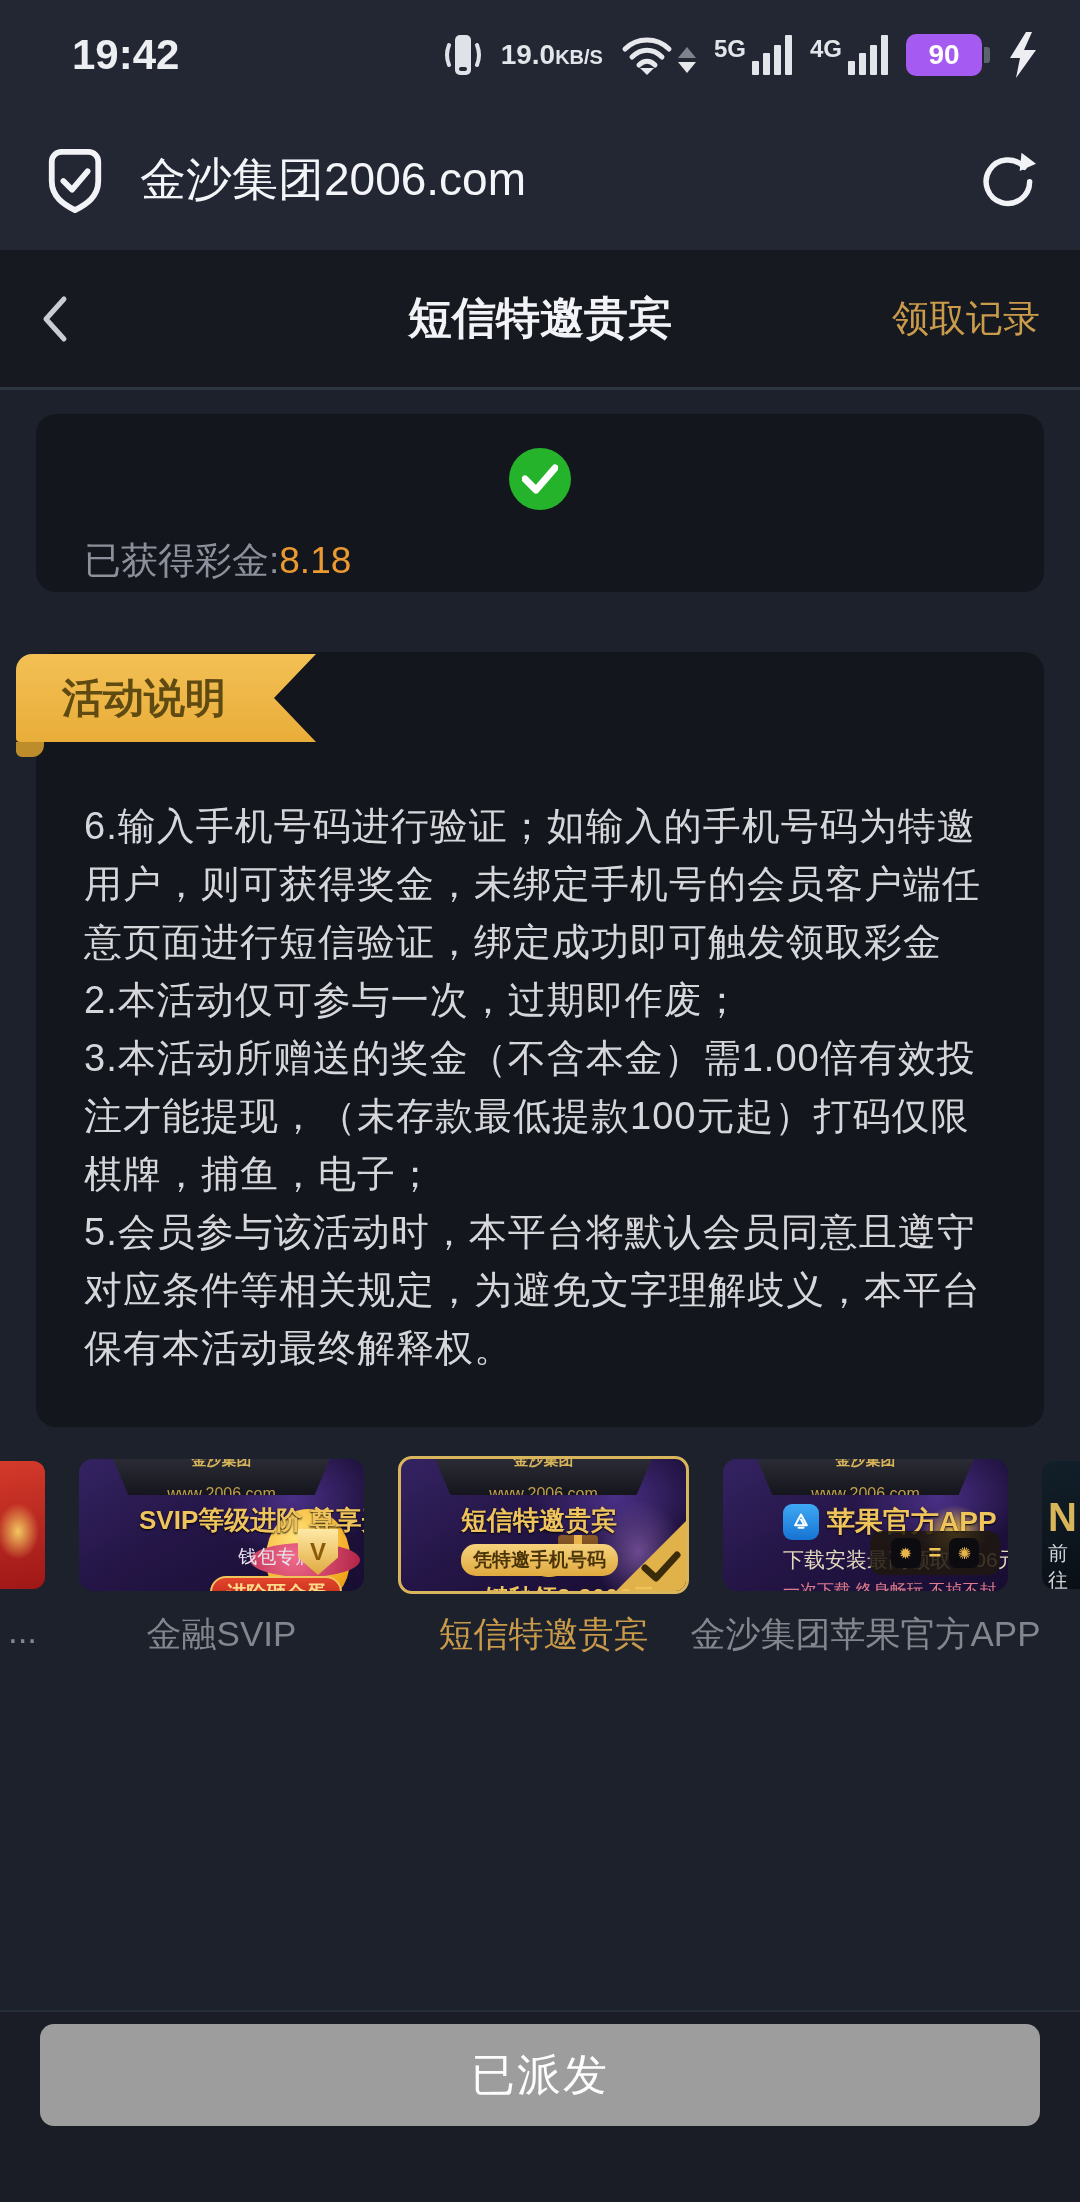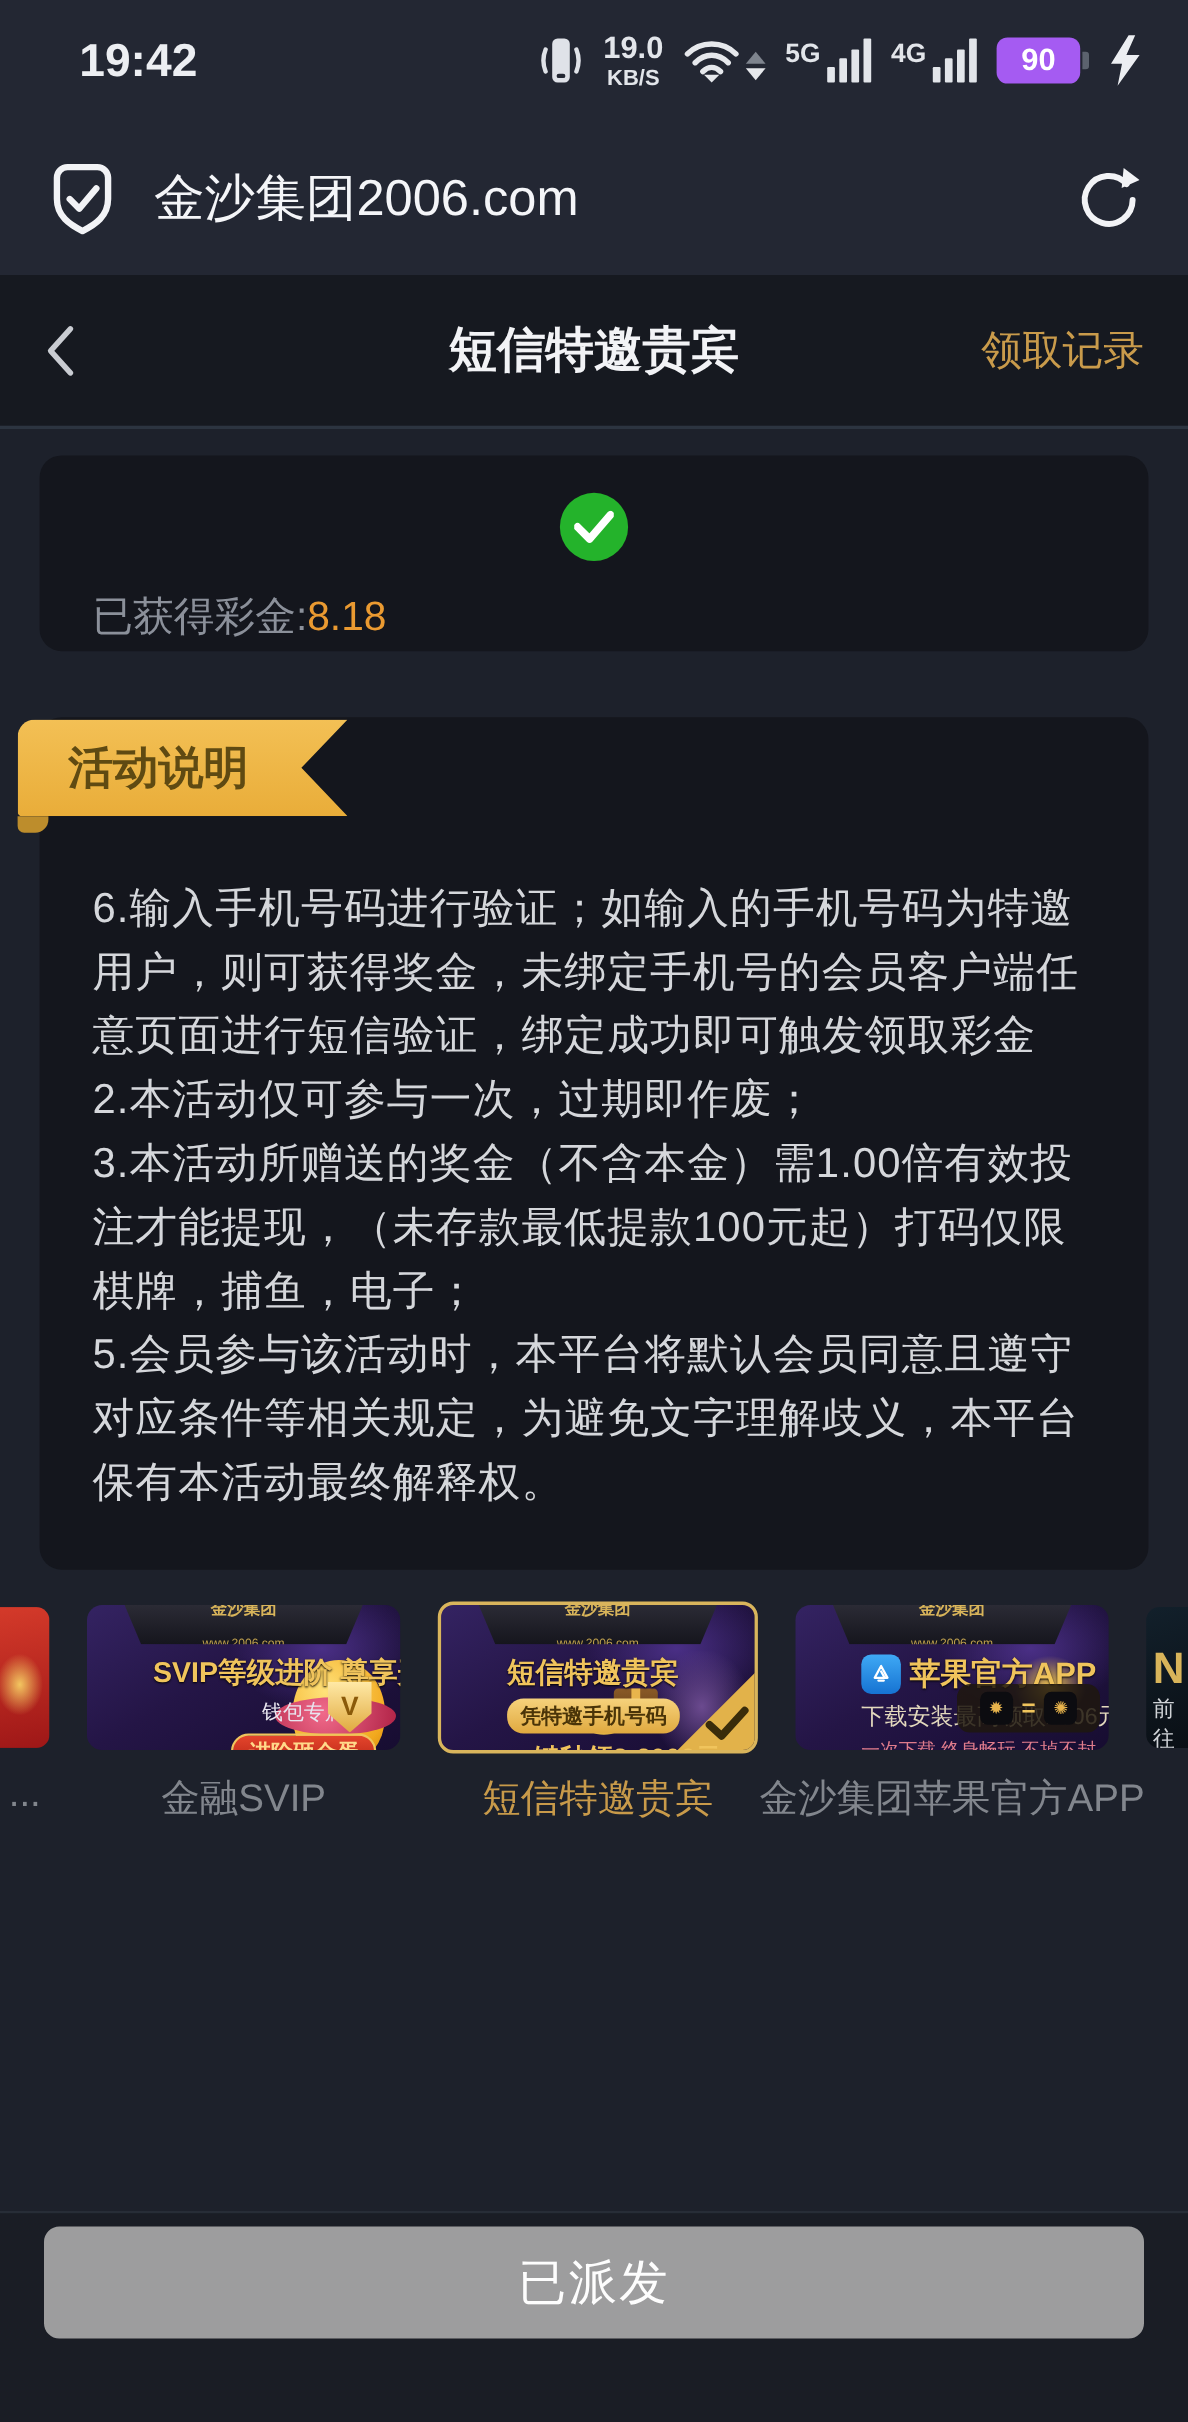--- a/index.html
+++ b/index.html
@@ -5,21 +5,21 @@
   html,body{margin:0;padding:0;}
   body{
     width:1080px;height:2202px;position:relative;overflow:hidden;
     background:#1d212b;color:#e8eaee;
     font-family:"Liberation Sans","DejaVu Sans",sans-serif;
   }
   
   .statusbar{height:110px;background:#232733;display:flex;align-items:center;justify-content:space-between;padding:0 40px 0 72px;box-sizing:border-box;}
   .sb-time{font-size:42px;font-weight:bold;color:#eceef2;}
   .sb-right{display:flex;align-items:center;gap:18px;}
-  .sb-speed{display:flex;flex-direction:column;align-items:center;line-height:1;color:#e2e5ea;font-weight:bold;}
+  .sb-speed{display:flex;flex-direction:row;align-items:center;line-height:1;color:#e2e5ea;font-weight:bold;}
   .sb-speed .v{font-size:28px;}
   .sb-speed .u{font-size:20px;margin-top:3px;}
   .sig{display:flex;align-items:center;gap:4px;}
   .sig .lbl{font-size:24px;font-weight:bold;color:#e2e5ea;margin-right:2px;align-self:flex-start;}
   .sig .bars{display:flex;align-items:flex-end;gap:4px;}
   .sig .bar{width:7px;background:#e2e5ea;border-radius:1px;}
   .battery{min-width:64px;height:42px;background:#a55bf2;border-radius:10px;display:flex;align-items:center;justify-content:center;color:#fff;font-size:28px;font-weight:bold;position:relative;padding:0 6px;}
   .battery:after{content:"";position:absolute;right:-8px;top:13px;width:6px;height:16px;background:#5c626e;border-radius:0 3px 3px 0;}
   .wifi-wrap{display:flex;align-items:flex-end;gap:5px;}
   .updown{display:flex;flex-direction:column;gap:4px;margin-bottom:4px;}
@@ -64,21 +64,21 @@
   .b-partial-left{flex:none;width:45px;height:128px;border-radius:0 12px 12px 0;
     background:radial-gradient(30px 40px at 40% 55%,#f3c660 0%,rgba(243,198,96,0) 70%),linear-gradient(170deg,#d43a2a,#9e1717);}
   .b-partial-right{flex:none;width:38px;height:128px;border-radius:12px 0 0 12px;
     background:linear-gradient(160deg,#12202b,#0a0f15);color:#d8b45a;overflow:hidden;}
   .b-partial-right .pn{font-size:40px;font-weight:bold;margin:34px 0 0 6px;}
   .b-partial-right .ps{font-size:20px;color:#cfd2d6;margin-left:6px;}
   .b-head{width:76%;margin:0 auto;height:36px;background:linear-gradient(180deg,#2b2b35,#15151d);
     clip-path:polygon(0 0,100% 0,93% 100%,7% 100%);border-radius:0 0 10px 10px;
     display:flex;flex-direction:column;align-items:center;justify-content:center;line-height:1;gap:17px;}
   .b-head .brand{font-size:15px;font-weight:bold;color:#d8b45a;}
-  .b-head .site{font-size:11px;color:#bfa04e;margin-top:2px;text-align:right;}
+  .b-head .site{font-size:16px;color:#bfa04e;margin-top:2px;text-align:right;}
   .b-body{display:flex;padding:8px 12px 0 16px;position:relative;height:calc(100% - 44px);box-sizing:border-box;margin-left:44px;}
   .b-col{display:flex;flex-direction:column;align-items:flex-start;gap:6px;z-index:2;}
   .b-title{font-size:26px;font-weight:bold;color:#f0c45c;text-shadow:0 1px 2px #000;white-space:nowrap;}
   .b-sub{font-size:19px;color:#e8e5ef;}
   .b-btn{background:linear-gradient(180deg,#e4452c,#b01f12);border:2px solid #f0c45c;border-radius:16px;color:#ffd98a;font-size:20px;font-weight:bold;padding:2px 14px;}
   .b-pill{background:linear-gradient(180deg,#f6d27c,#e0a93f);border-radius:15px;color:#4a3408;font-size:19px;font-weight:bold;padding:3px 12px;}
   .gold-line{font-size:24px;font-weight:bold;color:#f0c45c;white-space:nowrap;}
   .egg{position:absolute;right:14px;top:14px;width:84px;height:96px;border-radius:50% 50% 46% 46%;
     background:radial-gradient(circle at 35% 30%,#ffe27a,#f2a81d 70%,#c77d08);}
   .egg-base{position:absolute;right:4px;bottom:6px;width:110px;height:34px;border-radius:50%;

